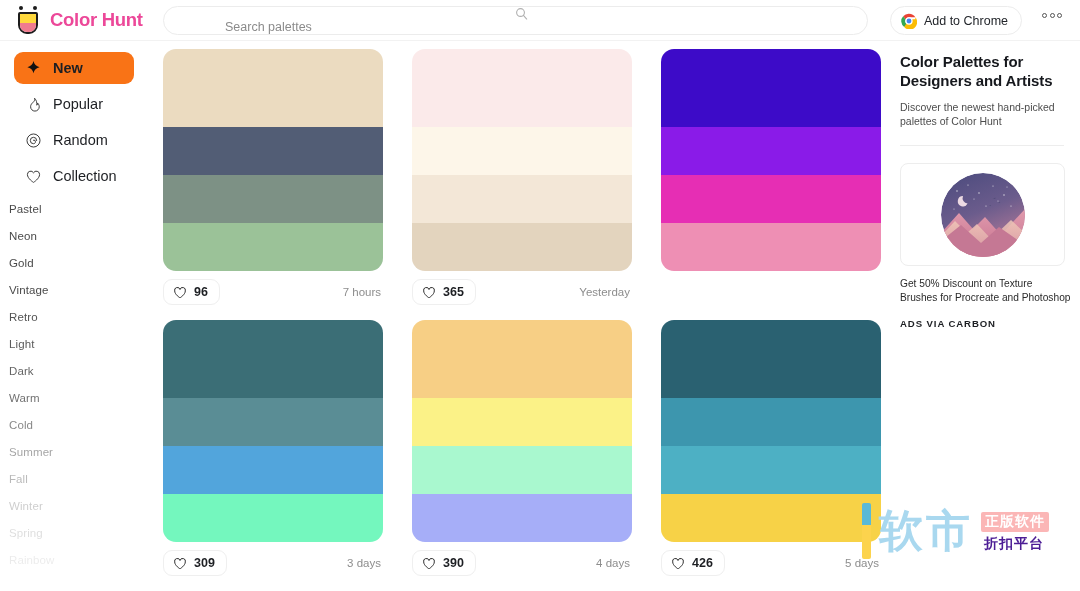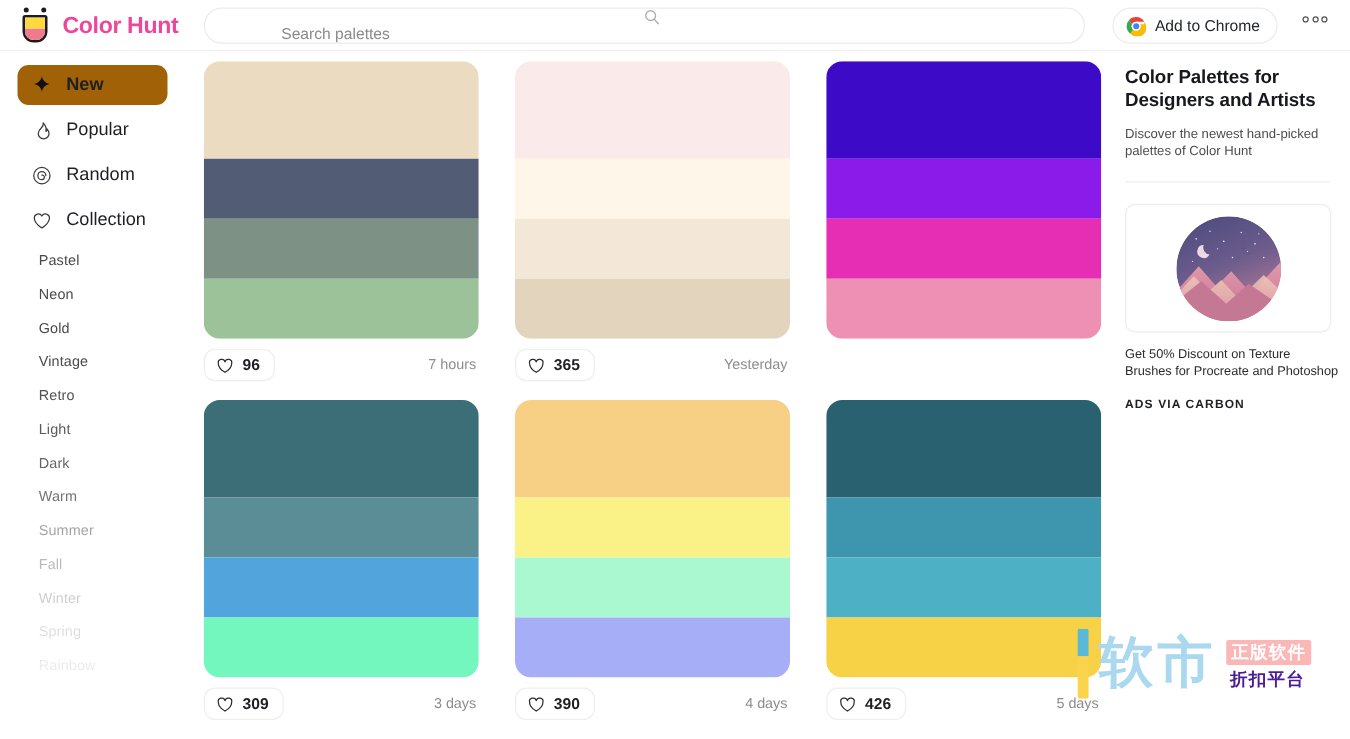--- a/index.html
+++ b/index.html
@@ -83,24 +83,24 @@
     position: absolute; left: 0; top: 41px;
     width: 148px; height: 550px;
     background: #fff; padding-top: 11px;
   }
   .nav-item {
     display: flex; align-items: center; gap: 11px;
     height: 32px; margin: 0 14px 4px 14px;
     padding-left: 11px; border-radius: 9px;
     font-size: 14.5px; color: #1d1f23; cursor: pointer;
   }
-  .nav-item.active { background: #a16207; font-weight: bold; }
+  .nav-item.active { background: #f97316; font-weight: bold; }
   .nav-icon { width: 17px; height: 17px; flex: 0 0 auto; display: block; }
 
-  .tag-list { margin-top: 0; padding-left: 31px; }
+  .tag-list { margin-top: 0; padding-left: 9px; }
   .tag-item {
     font-size: 11.5px; color: #4a4a4a; line-height: 27px;
     cursor: pointer; letter-spacing: .1px;
   }
 
   
   .main {
     position: absolute; left: 148px; top: 41px;
     width: 740px; height: 550px; padding: 8px 0 0 15px;
   }
@@ -266,20 +266,21 @@
 
   <div class="tag-list">
     <div class="tag-item" style="opacity:1">Pastel</div>
     <div class="tag-item" style="opacity:1">Neon</div>
     <div class="tag-item" style="opacity:1">Gold</div>
     <div class="tag-item" style="opacity:1">Vintage</div>
     <div class="tag-item" style="opacity:.95">Retro</div>
     <div class="tag-item" style="opacity:.9">Light</div>
     <div class="tag-item" style="opacity:.85">Dark</div>
     <div class="tag-item" style="opacity:.78">Warm</div>
+    <div class="tag-item" style="opacity:.66">Cold</div>
     <div class="tag-item" style="opacity:.5">Summer</div>
     <div class="tag-item" style="opacity:.38">Fall</div>
     <div class="tag-item" style="opacity:.27">Winter</div>
     <div class="tag-item" style="opacity:.18">Spring</div>
     <div class="tag-item" style="opacity:.1">Rainbow</div>
   </div>
 </div>
 
 <div class="main">
   <div class="grid" id="grid">

